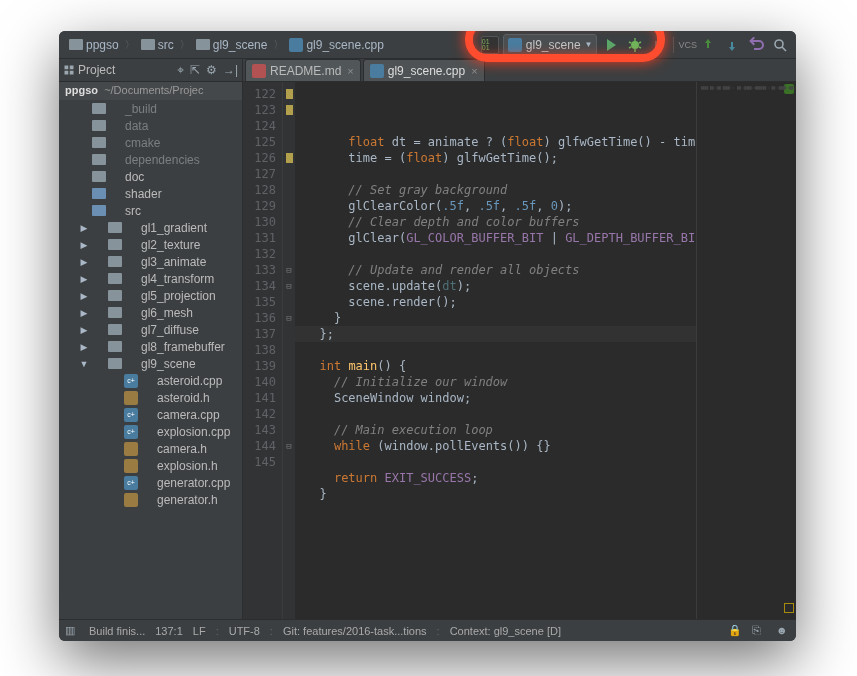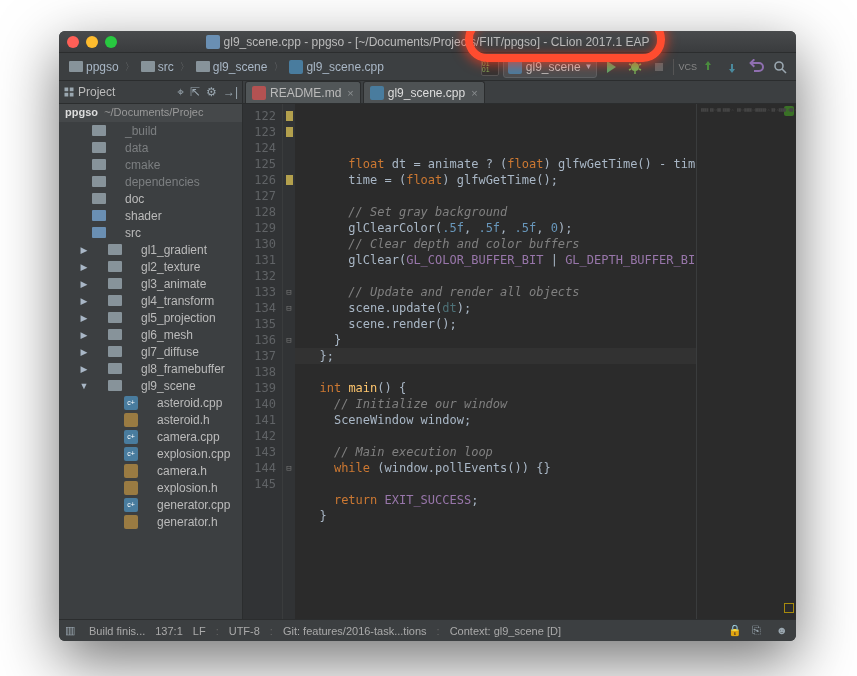--- a/index.html
+++ b/index.html
@@ -70,31 +70,20 @@
   .status .sep{color:#666;}
   .status-right{margin-left:auto;display:flex;gap:10px;align-items:center;}
   .si{width:14px;height:14px;color:#9aa7b0;cursor:pointer;}
 </style>
 </head>
 <body>
 
 <div class="window">
   <div class="highlight-ring"></div>
 
-  <div class="titlebar">
-    <div class="traffic">
-      <div class="tdot tclose"></div>
-      <div class="tdot tmin"></div>
-      <div class="tdot tmax"></div>
-    </div>
-    <div class="titlebar-title">
-      <span class="filebadge"></span>
-      <span>gl9_scene.cpp - ppgso - [~/Documents/Projects/FIIT/ppgso] - CLion 2017.1 EAP</span>
-    </div>
-  </div>
 
   <div class="toolbar">
     <div id="crumbs" style="display:flex;align-items:center;gap:2px;">
         <div class="crumb">
           <span class="folder-icon"></span>
           <span>ppgso</span>
         </div>
         <span class="chev">〉</span>
         <div class="crumb">
           <span class="folder-icon"></span>

